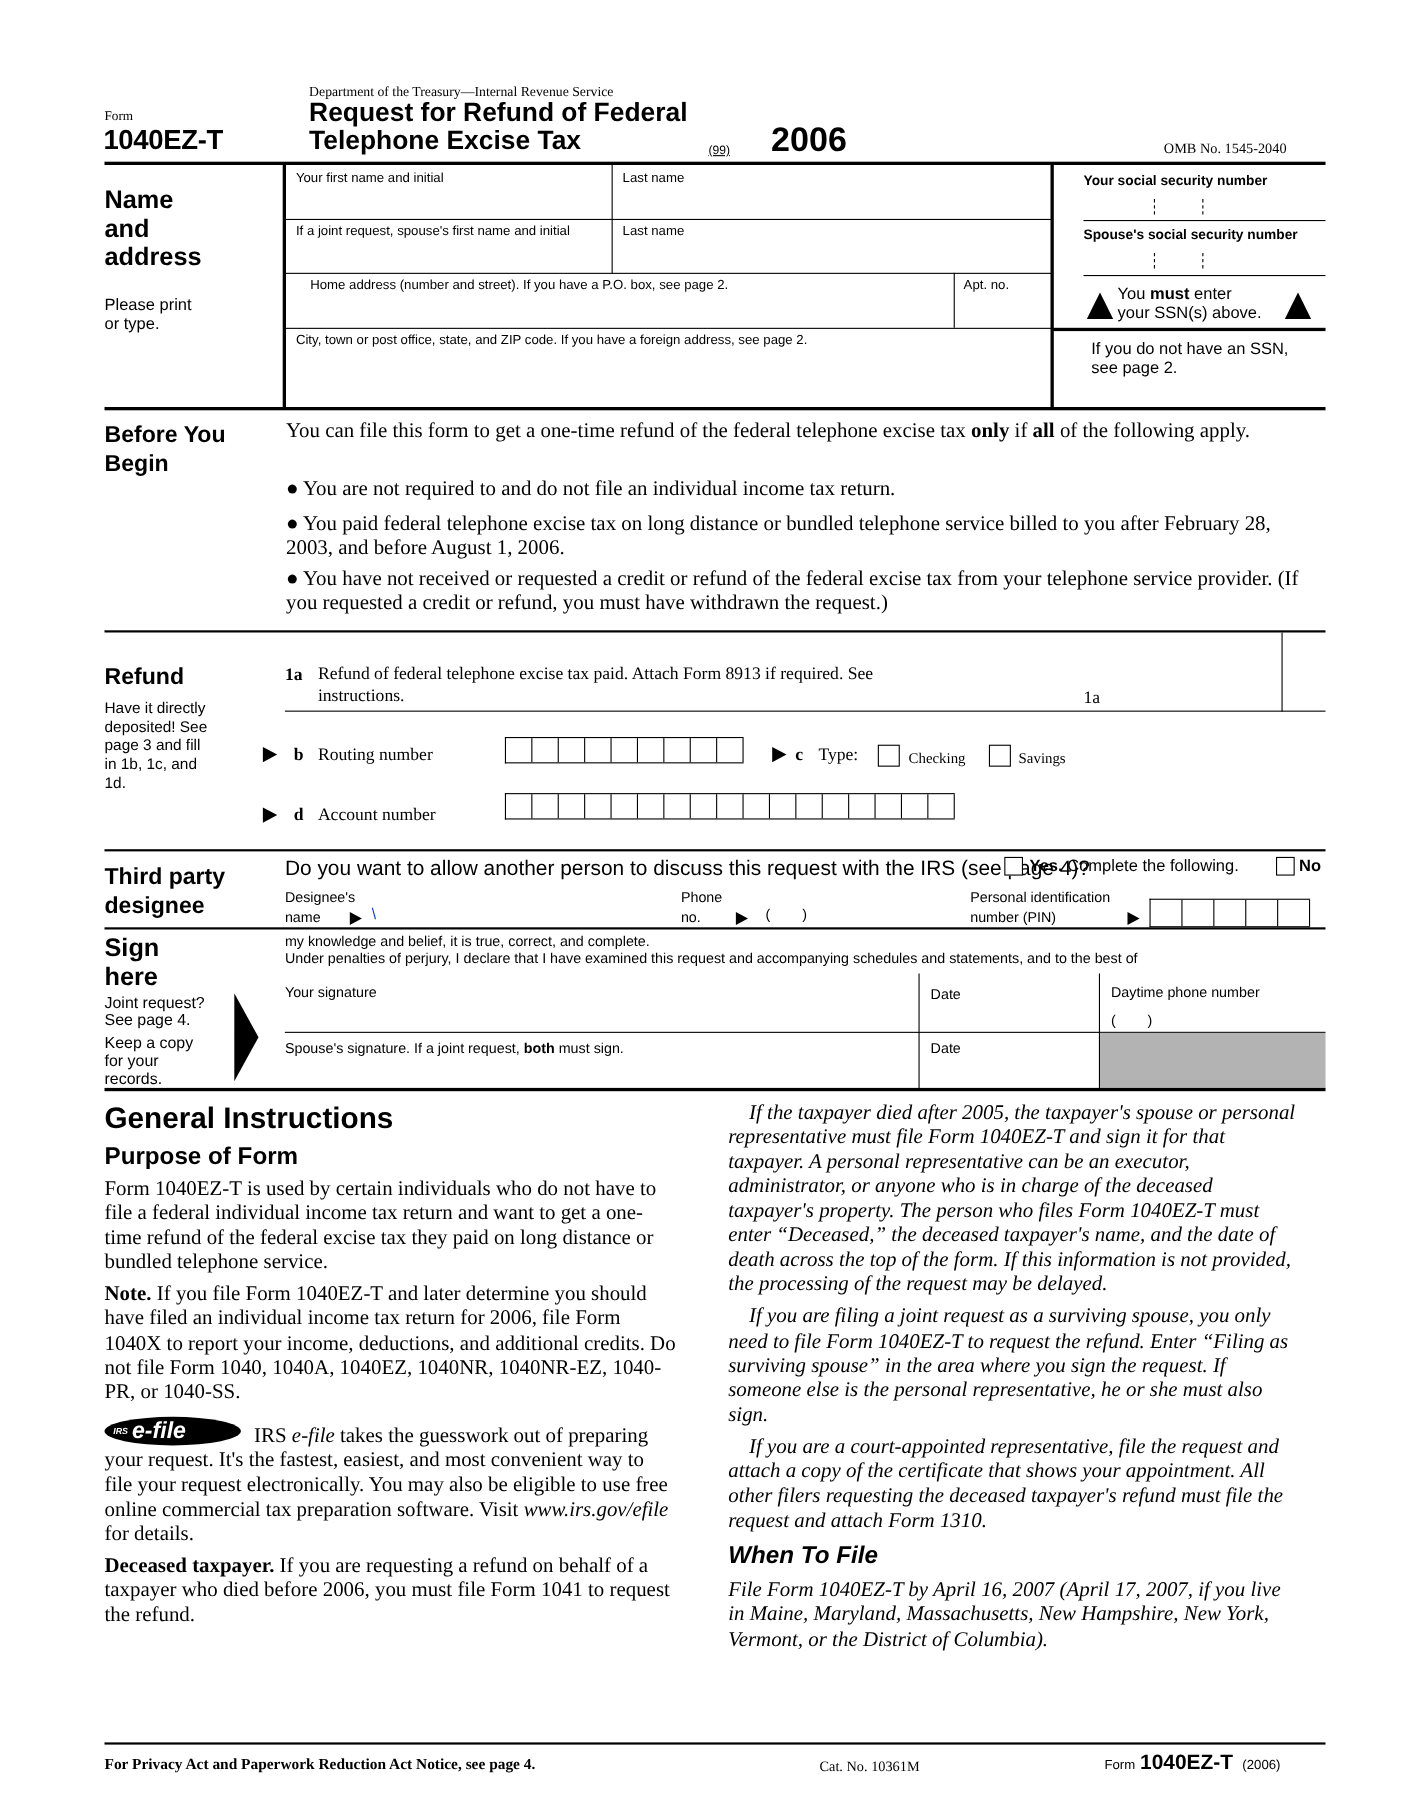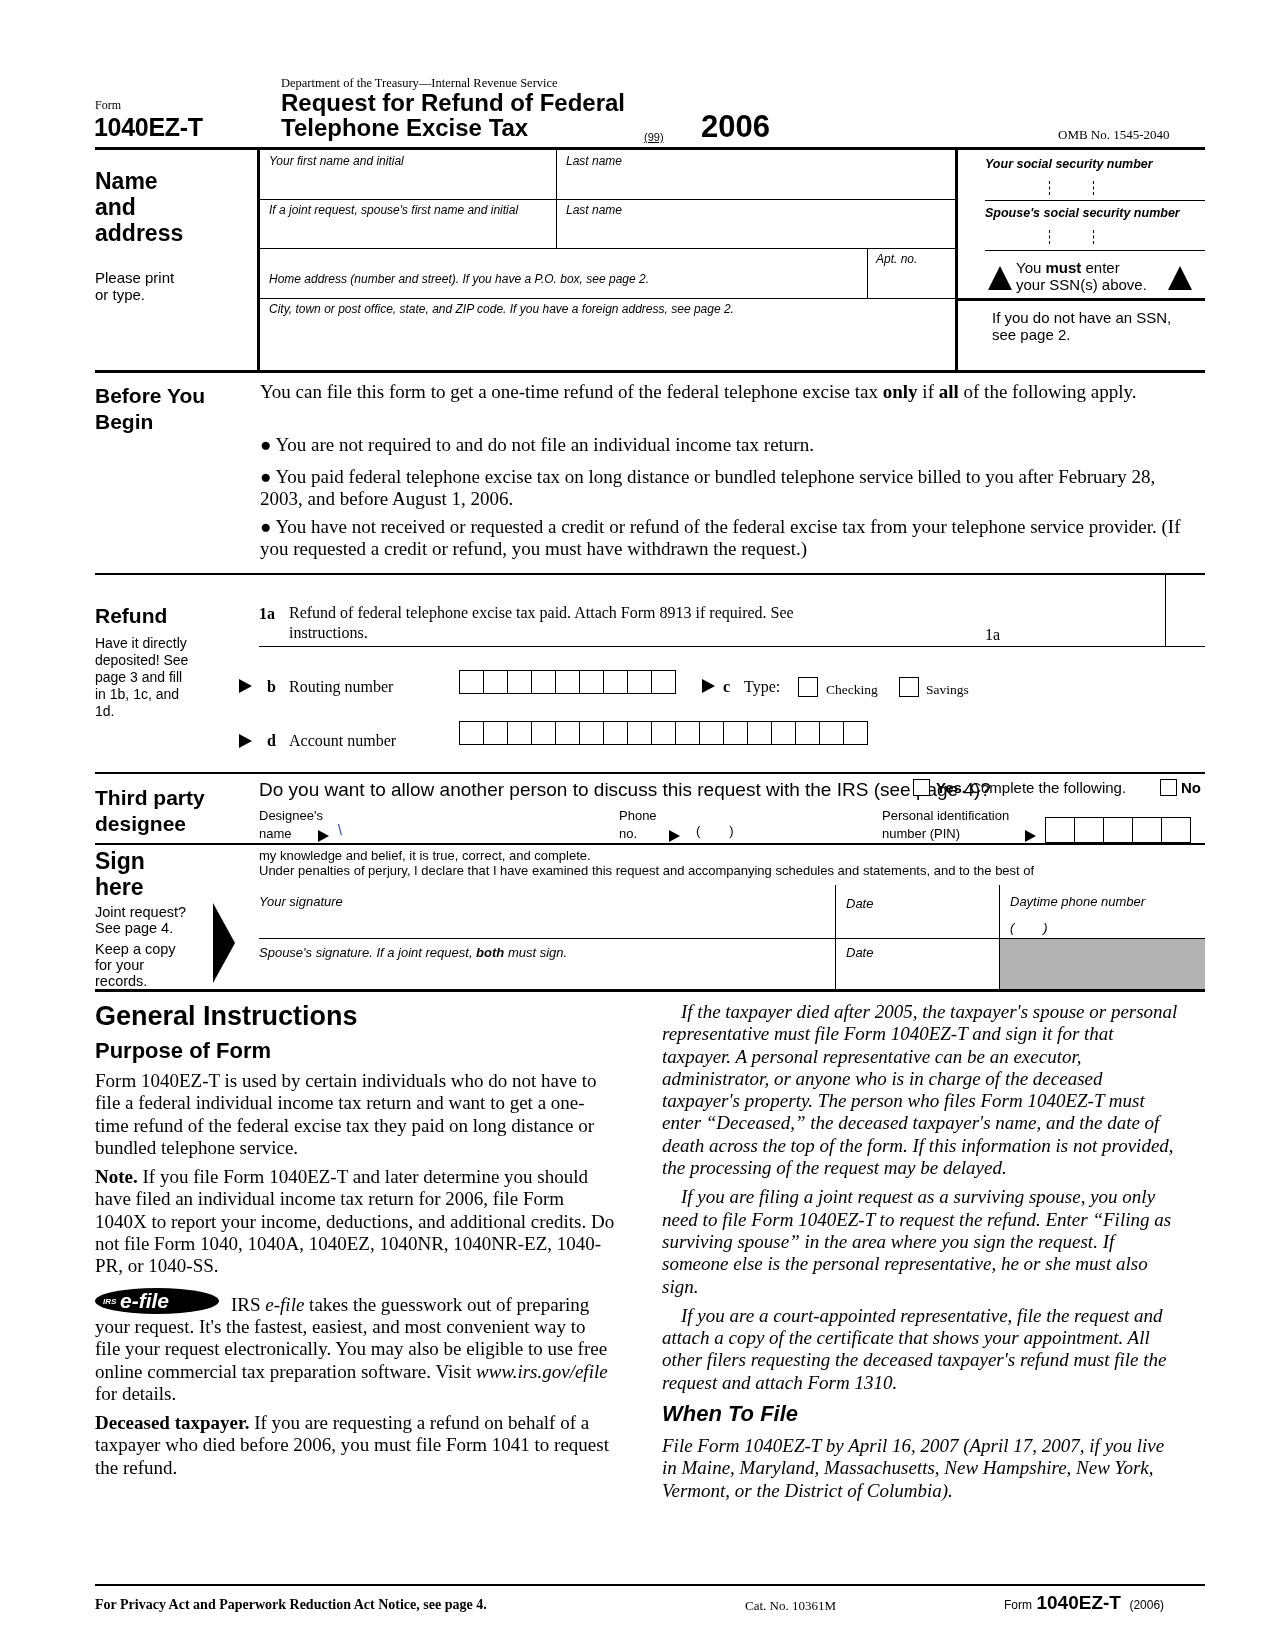--- a/index.html
+++ b/index.html
@@ -4,21 +4,21 @@
 <style>
   * { box-sizing: border-box; margin: 0; padding: 0; }
   html, body { width: 1275px; height: 1650px; background: #ffffff; color: #000; overflow: hidden; }
   body { position: relative; font-family: "Liberation Serif", serif; }
   .abs { position: absolute; }
   .sans { font-family: "Liberation Sans", sans-serif; }
   .serif { font-family: "Liberation Serif", serif; }
   .hline { position: absolute; background: #000; height: 1px; }
   .vline { position: absolute; background: #000; width: 1px; }
   .b { font-weight: bold; }
-  .lbl { position: absolute; font-family: "Liberation Sans", sans-serif; font-size: 12px; font-style: italic; }
+  .lbl { position: absolute; font-family: "Liberation Sans", sans-serif; font-size: 12px; }
   .sect-title { position: absolute; font-family: "Liberation Sans", sans-serif; font-weight: bold; font-size: 23px; line-height: 26px; }
   .sect-sub { position: absolute; font-family: "Liberation Sans", sans-serif; font-size: 15px; line-height: 17px; }
   .field { position: absolute; }
   .boxrow { position: absolute; display: flex; border: 1px solid #000; border-right: none; height: 24px; }
   .boxrow .cell { width: 24px; height: 22px; border-right: 1px solid #000; }
   .chk { position: absolute; width: 17px; height: 17px; border: 1px solid #000; background: #fff; }
   .tri-r { width:0; height:0; border-top:7px solid transparent; border-bottom:7px solid transparent; border-left:13px solid #000; display:inline-block; }
   .body-text { font-family: "Liberation Serif", serif; font-size: 19px; line-height: 22.4px; }
   .col { position: absolute; }
   .col p { font-family: "Liberation Serif", serif; font-size: 19px; line-height: 22.3px; margin-bottom: 7px; }
@@ -63,21 +63,21 @@
   </div>
   <div class="field" style="left:260px;top:200px;width:296px;height:48px;">
     <span class="lbl" style="left:9px;top:3px;">If a joint request, spouse's first name and initial</span>
     <span class="lbl" style="left:9px;top:26px;font-size:14px;"></span>
   </div>
   <div class="field" style="left:557px;top:200px;width:398px;height:48px;">
     <span class="lbl" style="left:9px;top:3px;">Last name</span>
     <span class="lbl" style="left:9px;top:26px;font-size:14px;"></span>
   </div>
   <div class="field" style="left:260px;top:249px;width:607px;height:49px;">
-    <span class="lbl" style="left:9px;top:3px;margin-top:20px;">Home address (number and street). If you have a P.O. box, see page 2.</span>
+    <span class="lbl" style="left:22px;top:3px;">Home address (number and street). If you have a P.O. box, see page 2.</span>
     <span class="lbl" style="left:9px;top:26px;font-size:14px;"></span>
   </div>
   <div class="field" style="left:868px;top:249px;width:87px;height:49px;">
     <span class="lbl" style="left:8px;top:3px;">Apt. no.</span>
     <span class="lbl" style="left:8px;top:26px;font-size:14px;"></span>
   </div>
   <div class="field" style="left:260px;top:299px;width:695px;height:70px;">
     <span class="lbl" style="left:9px;top:3px;">City, town or post office, state, and ZIP code. If you have a foreign address, see page 2.</span>
     <span class="lbl" style="left:9px;top:28px;font-size:14px;"></span>
   </div>

